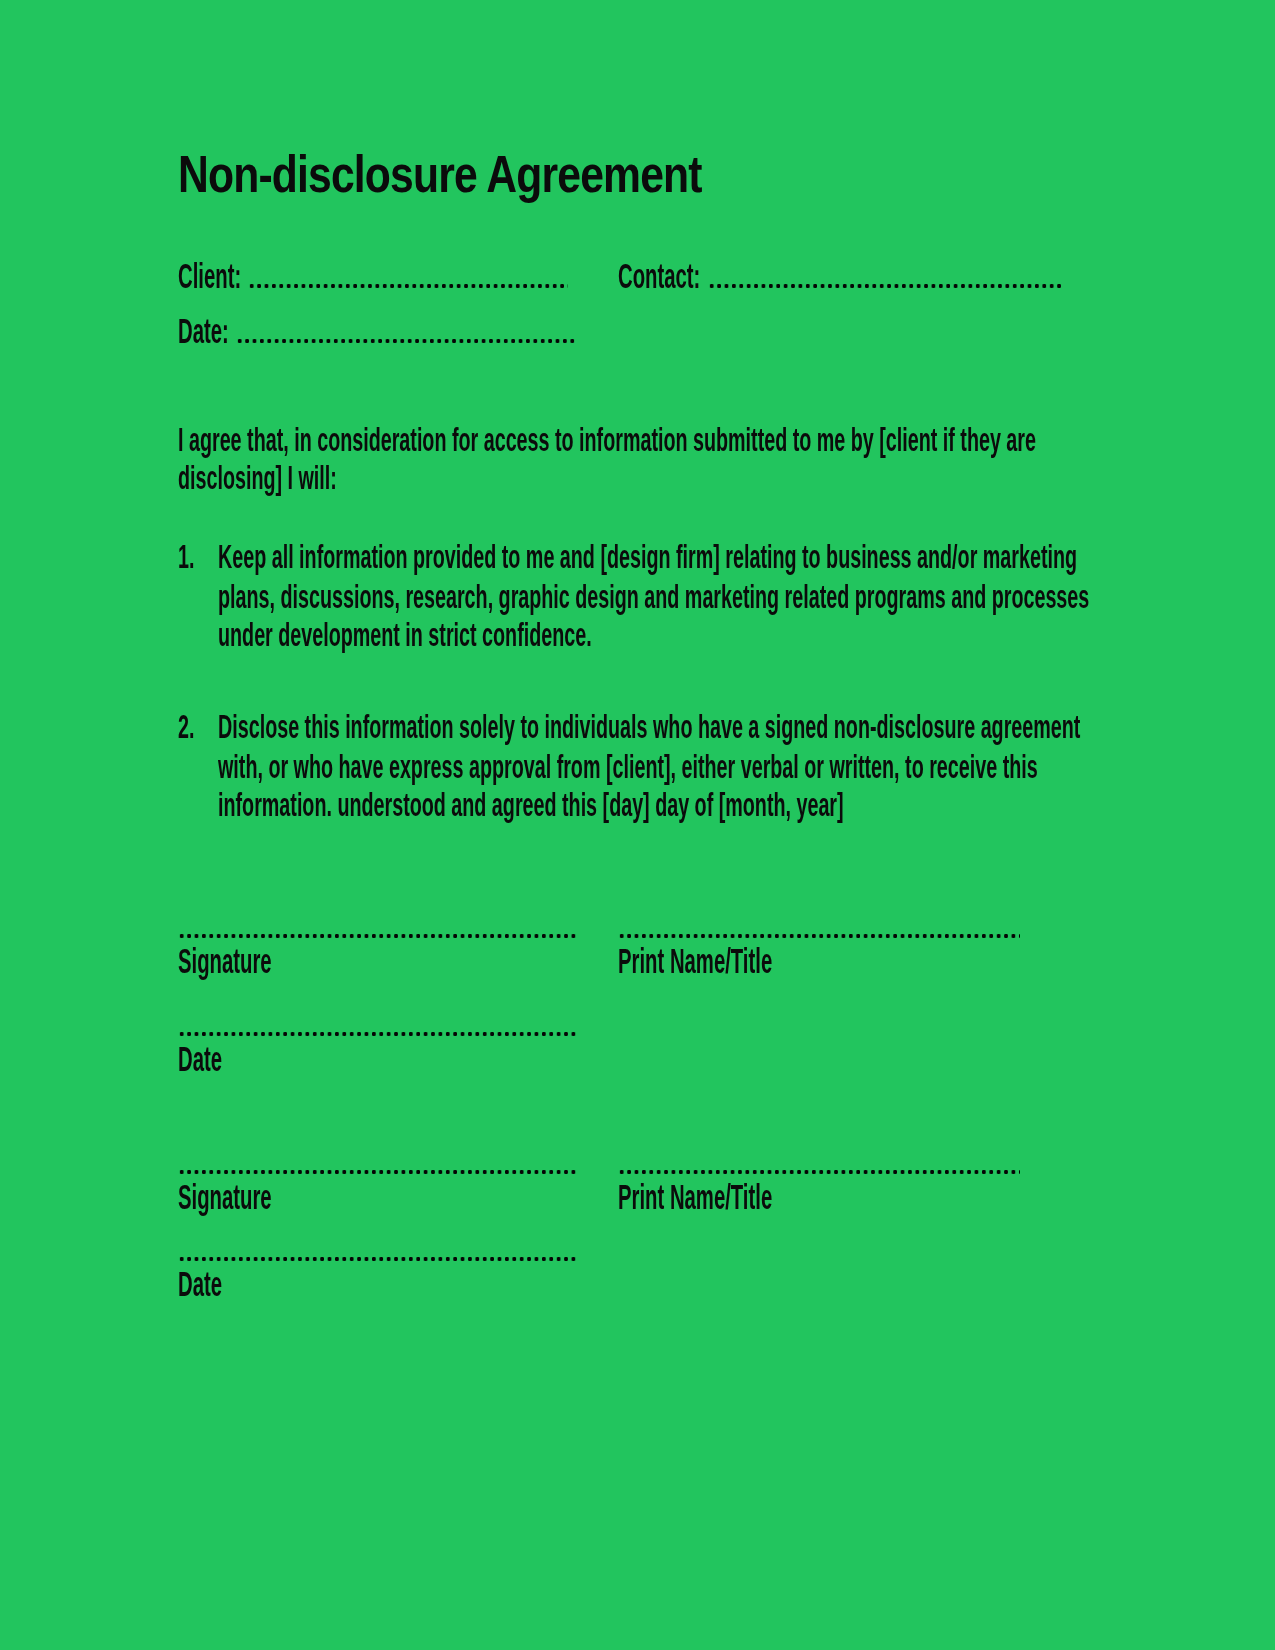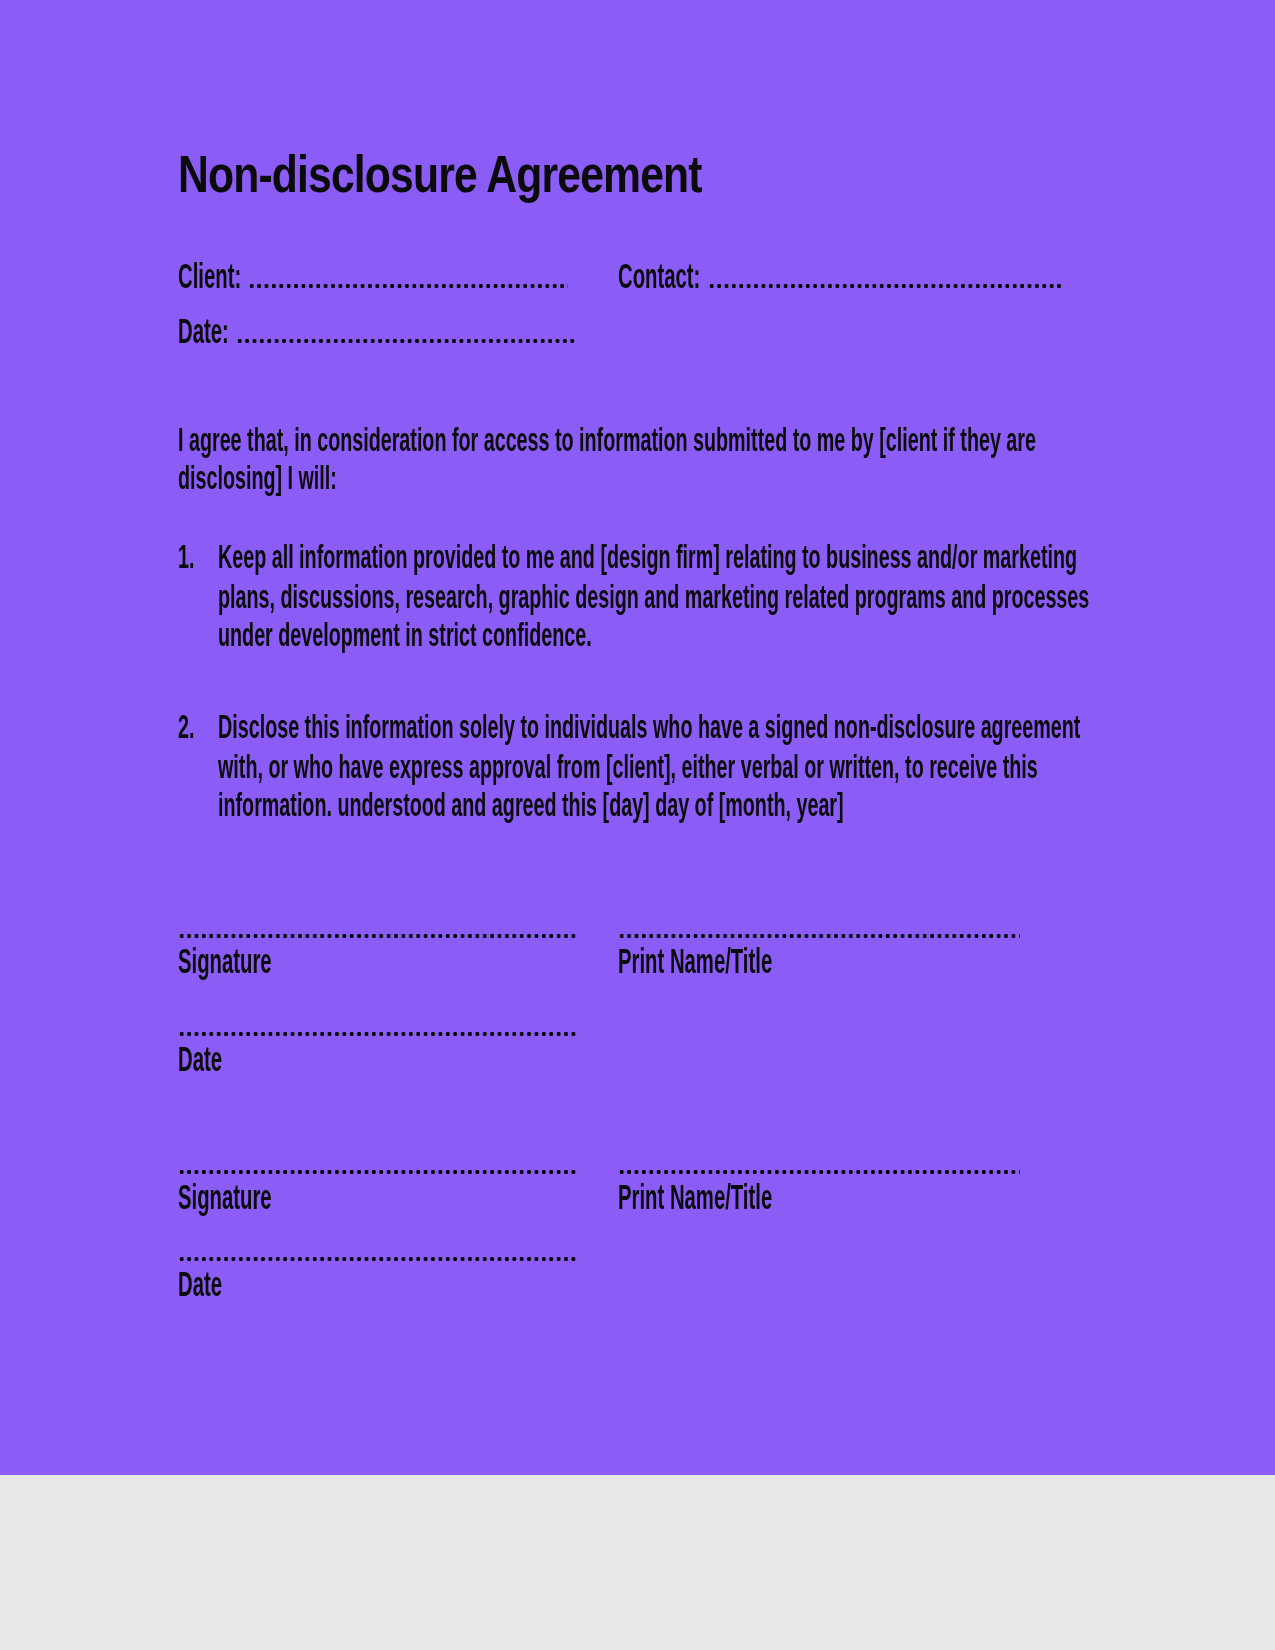--- a/index.html
+++ b/index.html
@@ -1,19 +1,19 @@
 <!DOCTYPE html>
 <html><head>
 <meta charset="utf-8">
 <style>
   html,body{margin:0;padding:0;background:#e8e8e8;}
   .page{
     position:relative;
-    width:1275px;height:1475px;
-    background:#8b5cf6;
+    width:1275px;height:1650px;
+    background:#22c55e;
     margin:0 auto;
     font-family:"Liberation Sans","DejaVu Sans",sans-serif;
     color:#0b0b0b;
     overflow:hidden;
   }
   .abs{position:absolute;}
   
   .cond{
     transform-origin:0 0;
     white-space:nowrap;

